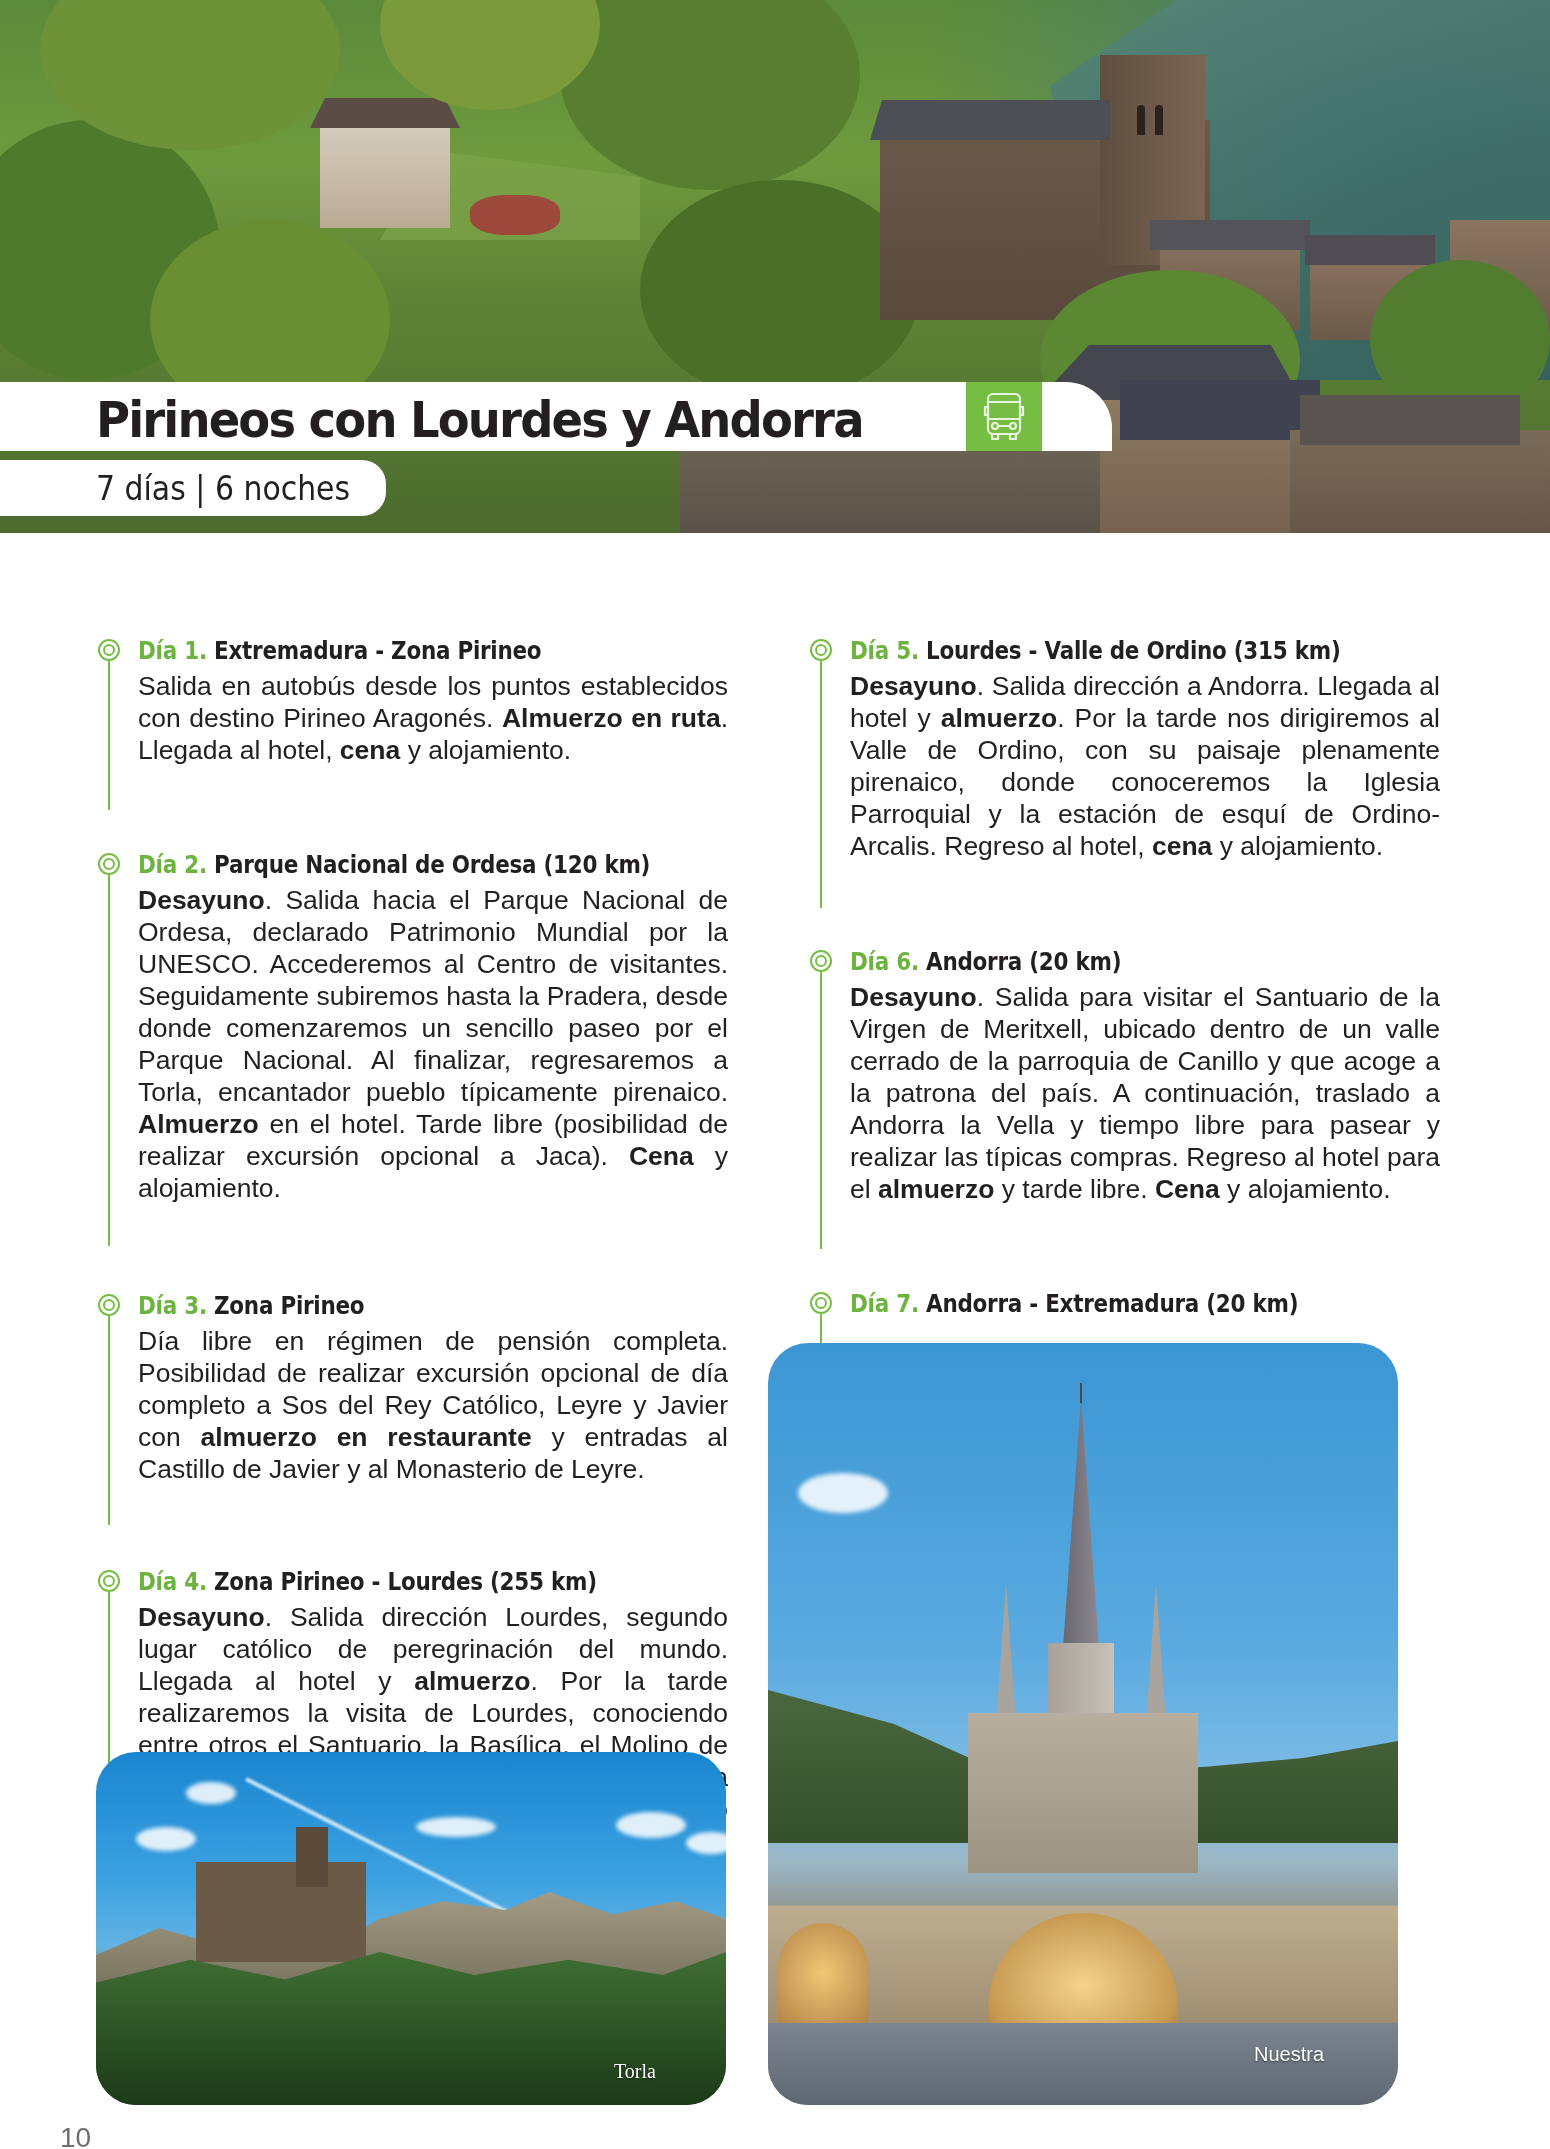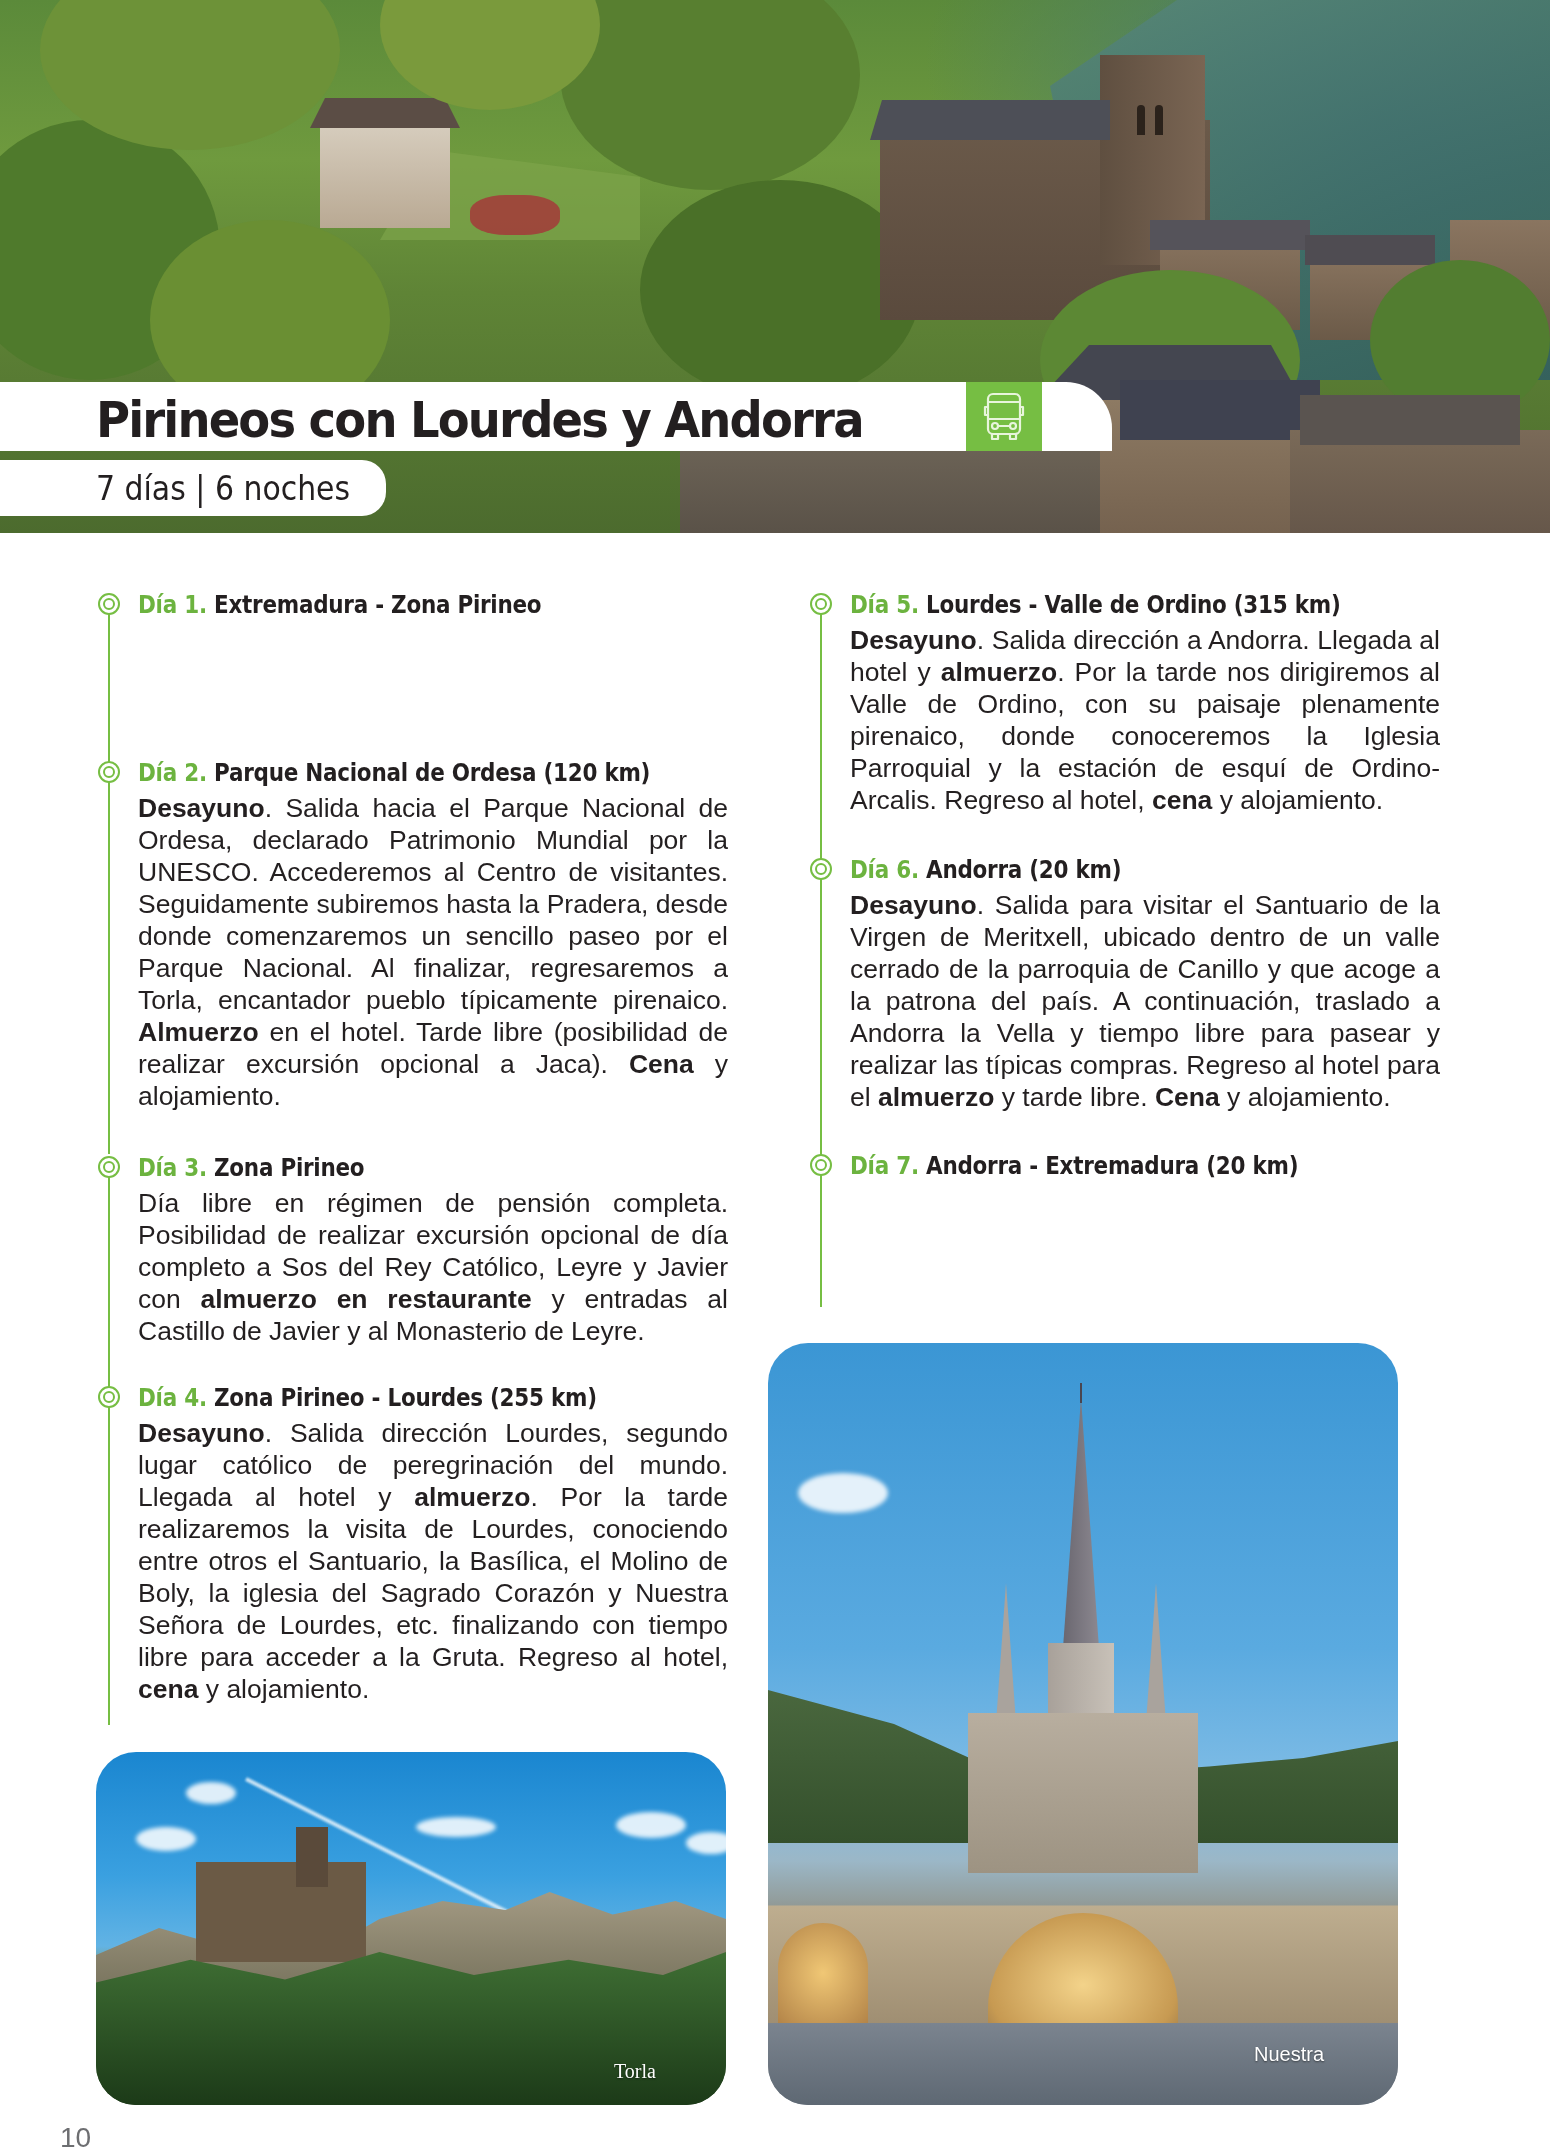--- a/index.html
+++ b/index.html
@@ -48,21 +48,21 @@
   }
   .subtitle-text {
     position: absolute; left: 96px; top: 464px; font-family: "DejaVu Sans", sans-serif;
     font-size: 34px; line-height: 48px; color: #231f20; transform: scaleX(0.88); transform-origin: left center;
   }
 
   
   .col { position: absolute; width: 640px; }
   .col.left { left: 96px; top: 588px; }
   .col.right { left: 808px; top: 588px; }
-  .day { position: relative; padding-left: 42px; }
+  .day { position: relative; padding-left: 42px; margin-top: 46px; }
   .day .line { position: absolute; left: 12px; top: 26px; width: 2px; background: #76be43; }
   .day .dot {
     position: absolute; left: 2px; top: 5px; width: 22px; height: 22px; border-radius: 50%;
     border: 2px solid #76be43; background: #fff;
   }
   .day .dot::after {
     content: ""; position: absolute; left: 3px; top: 3px; width: 12px; height: 12px; border-radius: 50%;
     border: 2px solid #76be43; box-sizing: border-box;
   }
   .day-head {
@@ -150,20 +150,21 @@
 <div class="subtitle-text">7 días | 6 noches</div>
 
 <div class="col left">
   <div class="day" style="height:168px;">
     <span class="line" style="height:150px;"></span>
     <span class="dot"></span>
     <div class="day-head">
       <span class="day-num">Día 1.</span>
       <span class="day-title">Extremadura - Zona Pirineo</span>
     </div>
+    <p class="day-body"><span>Salida en autobús desde los puntos establecidos con destino Pirineo Aragonés. </span><b>Almuerzo en ruta</b><span>. Llegada al hotel, </span><b>cena</b><span> y alojamiento.</span></p>
   </div>
   <div class="day" style="height:395px;">
     <span class="line" style="height:372px;"></span>
     <span class="dot"></span>
     <div class="day-head">
       <span class="day-num">Día 2.</span>
       <span class="day-title">Parque Nacional de Ordesa (120 km)</span>
     </div>
     <p class="day-body"><b>Desayuno</b><span>. Salida hacia el Parque Nacional de Ordesa, declarado Patrimonio Mundial por la UNESCO. Accederemos al Centro de visitantes. Seguidamente subiremos hasta la Pradera, desde donde comenzaremos un sencillo paseo por el Parque Nacional. Al finalizar, regresaremos a Torla, encantador pueblo típicamente pirenaico. </span><b>Almuerzo</b><span> en el hotel. Tarde libre (posibilidad de realizar excursión opcional a Jaca). </span><b>Cena</b><span> y alojamiento.</span></p>
   </div>

